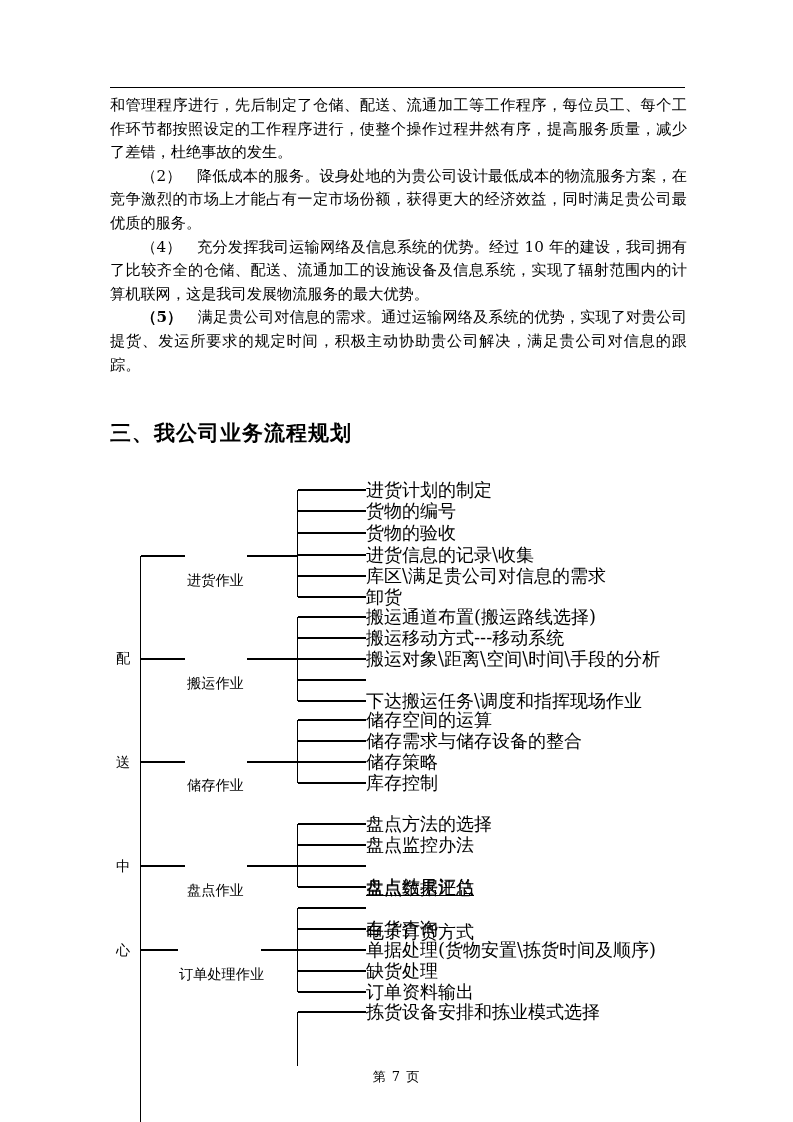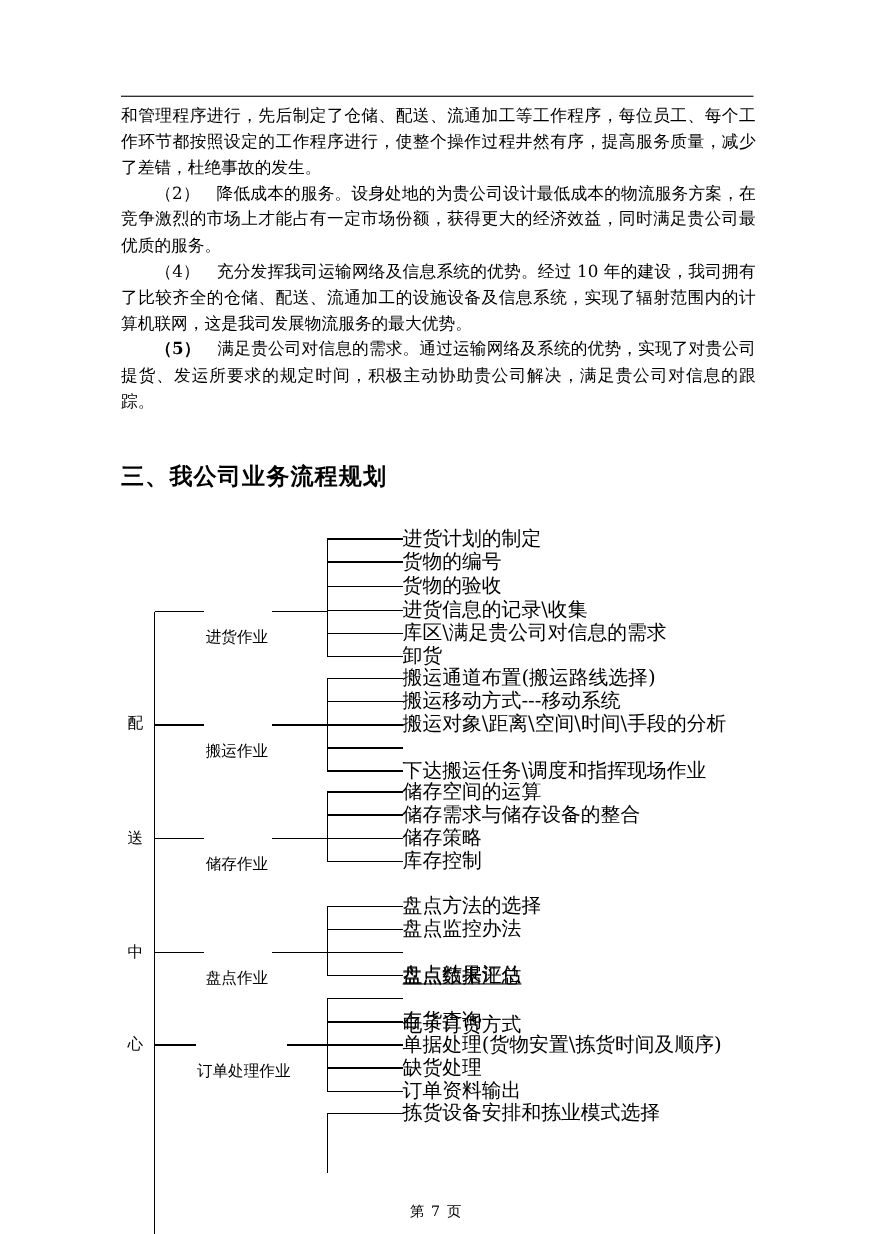--- a/index.html
+++ b/index.html
@@ -108,21 +108,20 @@
 
   
   .footer {
     position: absolute;
     left: 0;
     top: 1068px;
     width: 793px;
     text-align: center;
     font-size: 13px;
     letter-spacing: 1px;
-    margin-top: 24px;
   }
 </style>
 </head>
 <body>
 
 <div class="page">
 
   <div class="header-rule"></div>
 
   <div class="body-text">
@@ -189,21 +188,21 @@
       </g>
     </svg>
 
     <div class="root-label" style="left:113px; top:650px;">配</div>
     <div class="root-label" style="left:113px; top:754px;">送</div>
     <div class="root-label" style="left:113px; top:858px;">中</div>
     <div class="root-label" style="left:113px; top:942px;">心</div>
 
     <div class="lvl2-label" style="left:187px; top:548px;">进货作业</div>
     <div class="lvl2-label" style="left:187px; top:651px;">搬运作业</div>
-    <div class="lvl2-label" style="left:187px; top:754px;">储存作业</div>
+    <div class="lvl2-label" style="left:187px; top:754px;font-family:Liberation Mono, monospace;">储存作业</div>
     <div class="lvl2-label" style="left:187px; top:858px;">盘点作业</div>
     <div class="lvl2-label" style="left:179px; top:942px;">订单处理作业</div>
 
     <div class="leaf-label" style="left:366px; top:482px;">进货计划的制定</div>
     <div class="leaf-label" style="left:366px; top:503px;">货物的编号</div>
     <div class="leaf-label" style="left:366px; top:525px;">货物的验收</div>
     <div class="leaf-label" style="left:366px; top:547px;">进货信息的记录\收集</div>
     <div class="leaf-label" style="left:366px; top:568px;">库区\满足贵公司对信息的需求</div>
     <div class="leaf-label" style="left:366px; top:589px;">卸货</div>
 

